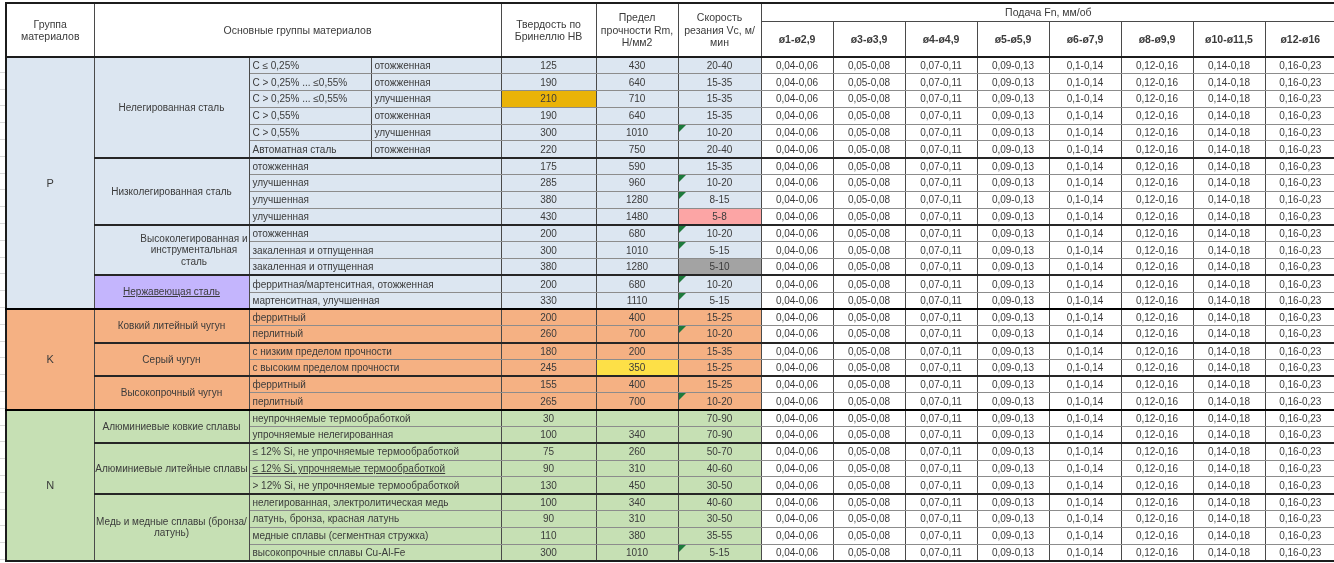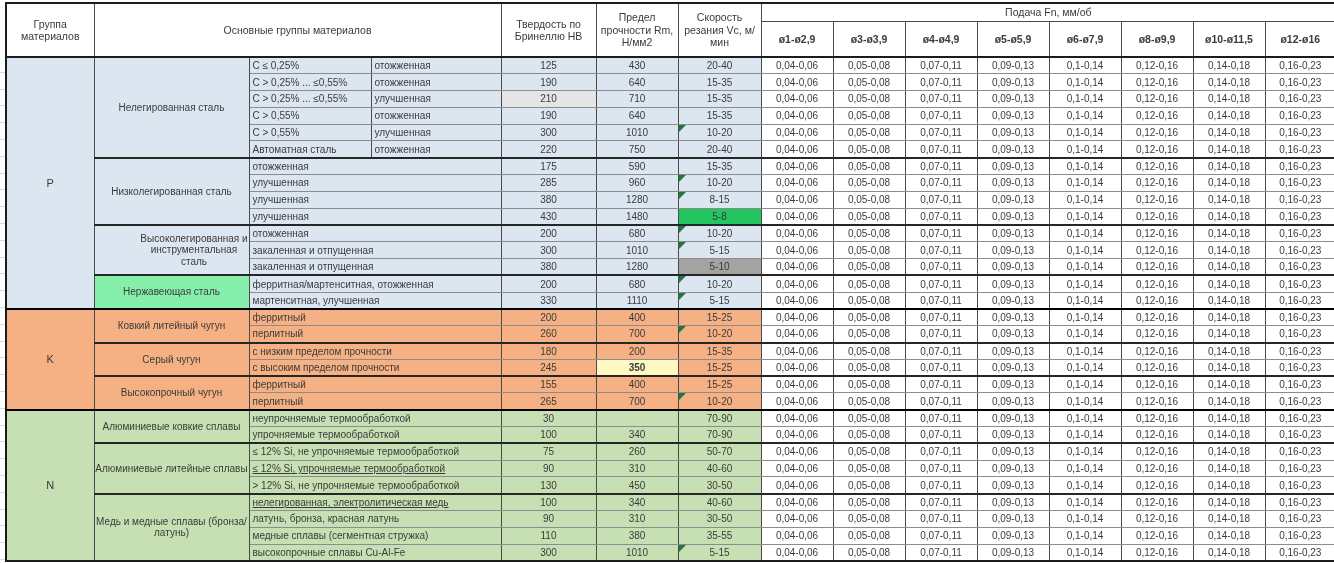--- a/index.html
+++ b/index.html
@@ -99,21 +99,21 @@
           <td class="c-num">0,07-0,11</td>
           <td class="c-num">0,09-0,13</td>
           <td class="c-num">0,1-0,14</td>
           <td class="c-num">0,12-0,16</td>
           <td class="c-num">0,14-0,18</td>
           <td class="c-num">0,16-0,23</td>
         </tr>
         <tr>
           <td class="c-d" style="background: rgb(220, 230, 241);">C &gt; 0,25% ... ≤0,55%</td>
           <td class="c-d" style="background: rgb(220, 230, 241);">улучшенная</td>
-          <td class="c-num" style="background: #e5e5e5; margin-top: 8px;">210</td>
+          <td class="c-num" style="background: #eab308; margin-top: 8px;">210</td>
           <td class="c-num" style="background: rgb(220, 230, 241);">710</td>
           <td class="c-num" style="background: rgb(220, 230, 241);">15-35</td>
           <td class="c-num">0,04-0,06</td>
           <td class="c-num">0,05-0,08</td>
           <td class="c-num">0,07-0,11</td>
           <td class="c-num">0,09-0,13</td>
           <td class="c-num">0,1-0,14</td>
           <td class="c-num">0,12-0,16</td>
           <td class="c-num">0,14-0,18</td>
           <td class="c-num">0,16-0,23</td>
@@ -203,21 +203,21 @@
           <td class="c-num">0,09-0,13</td>
           <td class="c-num">0,1-0,14</td>
           <td class="c-num">0,12-0,16</td>
           <td class="c-num">0,14-0,18</td>
           <td class="c-num">0,16-0,23</td>
         </tr>
         <tr>
           <td class="c-d" colspan="2" style="background: rgb(220, 230, 241);">улучшенная</td>
           <td class="c-num" style="background: rgb(220, 230, 241);">430</td>
           <td class="c-num" style="background: rgb(220, 230, 241);">1480</td>
-          <td class="c-num" style="background: #22c55e;">5-8</td>
+          <td class="c-num" style="background: #fca5a5;">5-8</td>
           <td class="c-num">0,04-0,06</td>
           <td class="c-num">0,05-0,08</td>
           <td class="c-num">0,07-0,11</td>
           <td class="c-num">0,09-0,13</td>
           <td class="c-num">0,1-0,14</td>
           <td class="c-num">0,12-0,16</td>
           <td class="c-num">0,14-0,18</td>
           <td class="c-num">0,16-0,23</td>
         </tr>
         <tr class="sub-b">
@@ -257,21 +257,21 @@
           <td class="c-num">0,04-0,06</td>
           <td class="c-num">0,05-0,08</td>
           <td class="c-num">0,07-0,11</td>
           <td class="c-num">0,09-0,13</td>
           <td class="c-num">0,1-0,14</td>
           <td class="c-num">0,12-0,16</td>
           <td class="c-num">0,14-0,18</td>
           <td class="c-num">0,16-0,23</td>
         </tr>
         <tr class="sub-b">
-          <td class="c-name" rowspan="2" style="background: #86efac;">Нержавеющая сталь</td>
+          <td class="c-name" rowspan="2" style="background: #c4b5fd; text-decoration: underline;">Нержавеющая сталь</td>
           <td class="c-d" colspan="2" style="background: rgb(220, 230, 241);">ферритная/мартенситная, отожженная</td>
           <td class="c-num" style="background: rgb(220, 230, 241);">200</td>
           <td class="c-num" style="background: rgb(220, 230, 241);">680</td>
           <td class="c-num flag" style="background: rgb(220, 230, 241);">10-20</td>
           <td class="c-num">0,04-0,06</td>
           <td class="c-num">0,05-0,08</td>
           <td class="c-num">0,07-0,11</td>
           <td class="c-num">0,09-0,13</td>
           <td class="c-num">0,1-0,14</td>
           <td class="c-num">0,12-0,16</td>
@@ -333,21 +333,21 @@
           <td class="c-num">0,07-0,11</td>
           <td class="c-num">0,09-0,13</td>
           <td class="c-num">0,1-0,14</td>
           <td class="c-num">0,12-0,16</td>
           <td class="c-num">0,14-0,18</td>
           <td class="c-num">0,16-0,23</td>
         </tr>
         <tr>
           <td class="c-d" colspan="2" style="background: rgb(245, 177, 131);">с высоким пределом прочности</td>
           <td class="c-num" style="background: rgb(245, 177, 131);">245</td>
-          <td class="c-num" style="background: #fef9c3; font-weight: bold;">350</td>
+          <td class="c-num" style="background: #fde047;">350</td>
           <td class="c-num" style="background: rgb(245, 177, 131);">15-25</td>
           <td class="c-num">0,04-0,06</td>
           <td class="c-num">0,05-0,08</td>
           <td class="c-num">0,07-0,11</td>
           <td class="c-num">0,09-0,13</td>
           <td class="c-num">0,1-0,14</td>
           <td class="c-num">0,12-0,16</td>
           <td class="c-num">0,14-0,18</td>
           <td class="c-num">0,16-0,23</td>
         </tr>
@@ -390,21 +390,21 @@
           <td class="c-num">0,04-0,06</td>
           <td class="c-num">0,05-0,08</td>
           <td class="c-num">0,07-0,11</td>
           <td class="c-num">0,09-0,13</td>
           <td class="c-num">0,1-0,14</td>
           <td class="c-num">0,12-0,16</td>
           <td class="c-num">0,14-0,18</td>
           <td class="c-num">0,16-0,23</td>
         </tr>
         <tr>
-          <td class="c-d" colspan="2" style="background: rgb(198, 224, 180);">упрочняемые термообработкой</td>
+          <td class="c-d" colspan="2" style="background: rgb(198, 224, 180);">упрочняемые нелегированная</td>
           <td class="c-num" style="background: rgb(198, 224, 180);">100</td>
           <td class="c-num" style="background: rgb(198, 224, 180);">340</td>
           <td class="c-num" style="background: rgb(198, 224, 180);">70-90</td>
           <td class="c-num">0,04-0,06</td>
           <td class="c-num">0,05-0,08</td>
           <td class="c-num">0,07-0,11</td>
           <td class="c-num">0,09-0,13</td>
           <td class="c-num">0,1-0,14</td>
           <td class="c-num">0,12-0,16</td>
           <td class="c-num">0,14-0,18</td>
@@ -448,21 +448,21 @@
           <td class="c-num">0,05-0,08</td>
           <td class="c-num">0,07-0,11</td>
           <td class="c-num">0,09-0,13</td>
           <td class="c-num">0,1-0,14</td>
           <td class="c-num">0,12-0,16</td>
           <td class="c-num">0,14-0,18</td>
           <td class="c-num">0,16-0,23</td>
         </tr>
         <tr class="sub-b">
           <td class="c-name" rowspan="4" style="background: rgb(198, 224, 180);">Медь и медные сплавы (бронза/латунь)</td>
-          <td class="c-d" colspan="2" style="background: rgb(198, 224, 180); text-decoration: underline;">нелегированная, электролитическая медь</td>
+          <td class="c-d" colspan="2" style="background: rgb(198, 224, 180);">нелегированная, электролитическая медь</td>
           <td class="c-num" style="background: rgb(198, 224, 180);">100</td>
           <td class="c-num" style="background: rgb(198, 224, 180);">340</td>
           <td class="c-num" style="background: rgb(198, 224, 180);">40-60</td>
           <td class="c-num">0,04-0,06</td>
           <td class="c-num">0,05-0,08</td>
           <td class="c-num">0,07-0,11</td>
           <td class="c-num">0,09-0,13</td>
           <td class="c-num">0,1-0,14</td>
           <td class="c-num">0,12-0,16</td>
           <td class="c-num">0,14-0,18</td>

